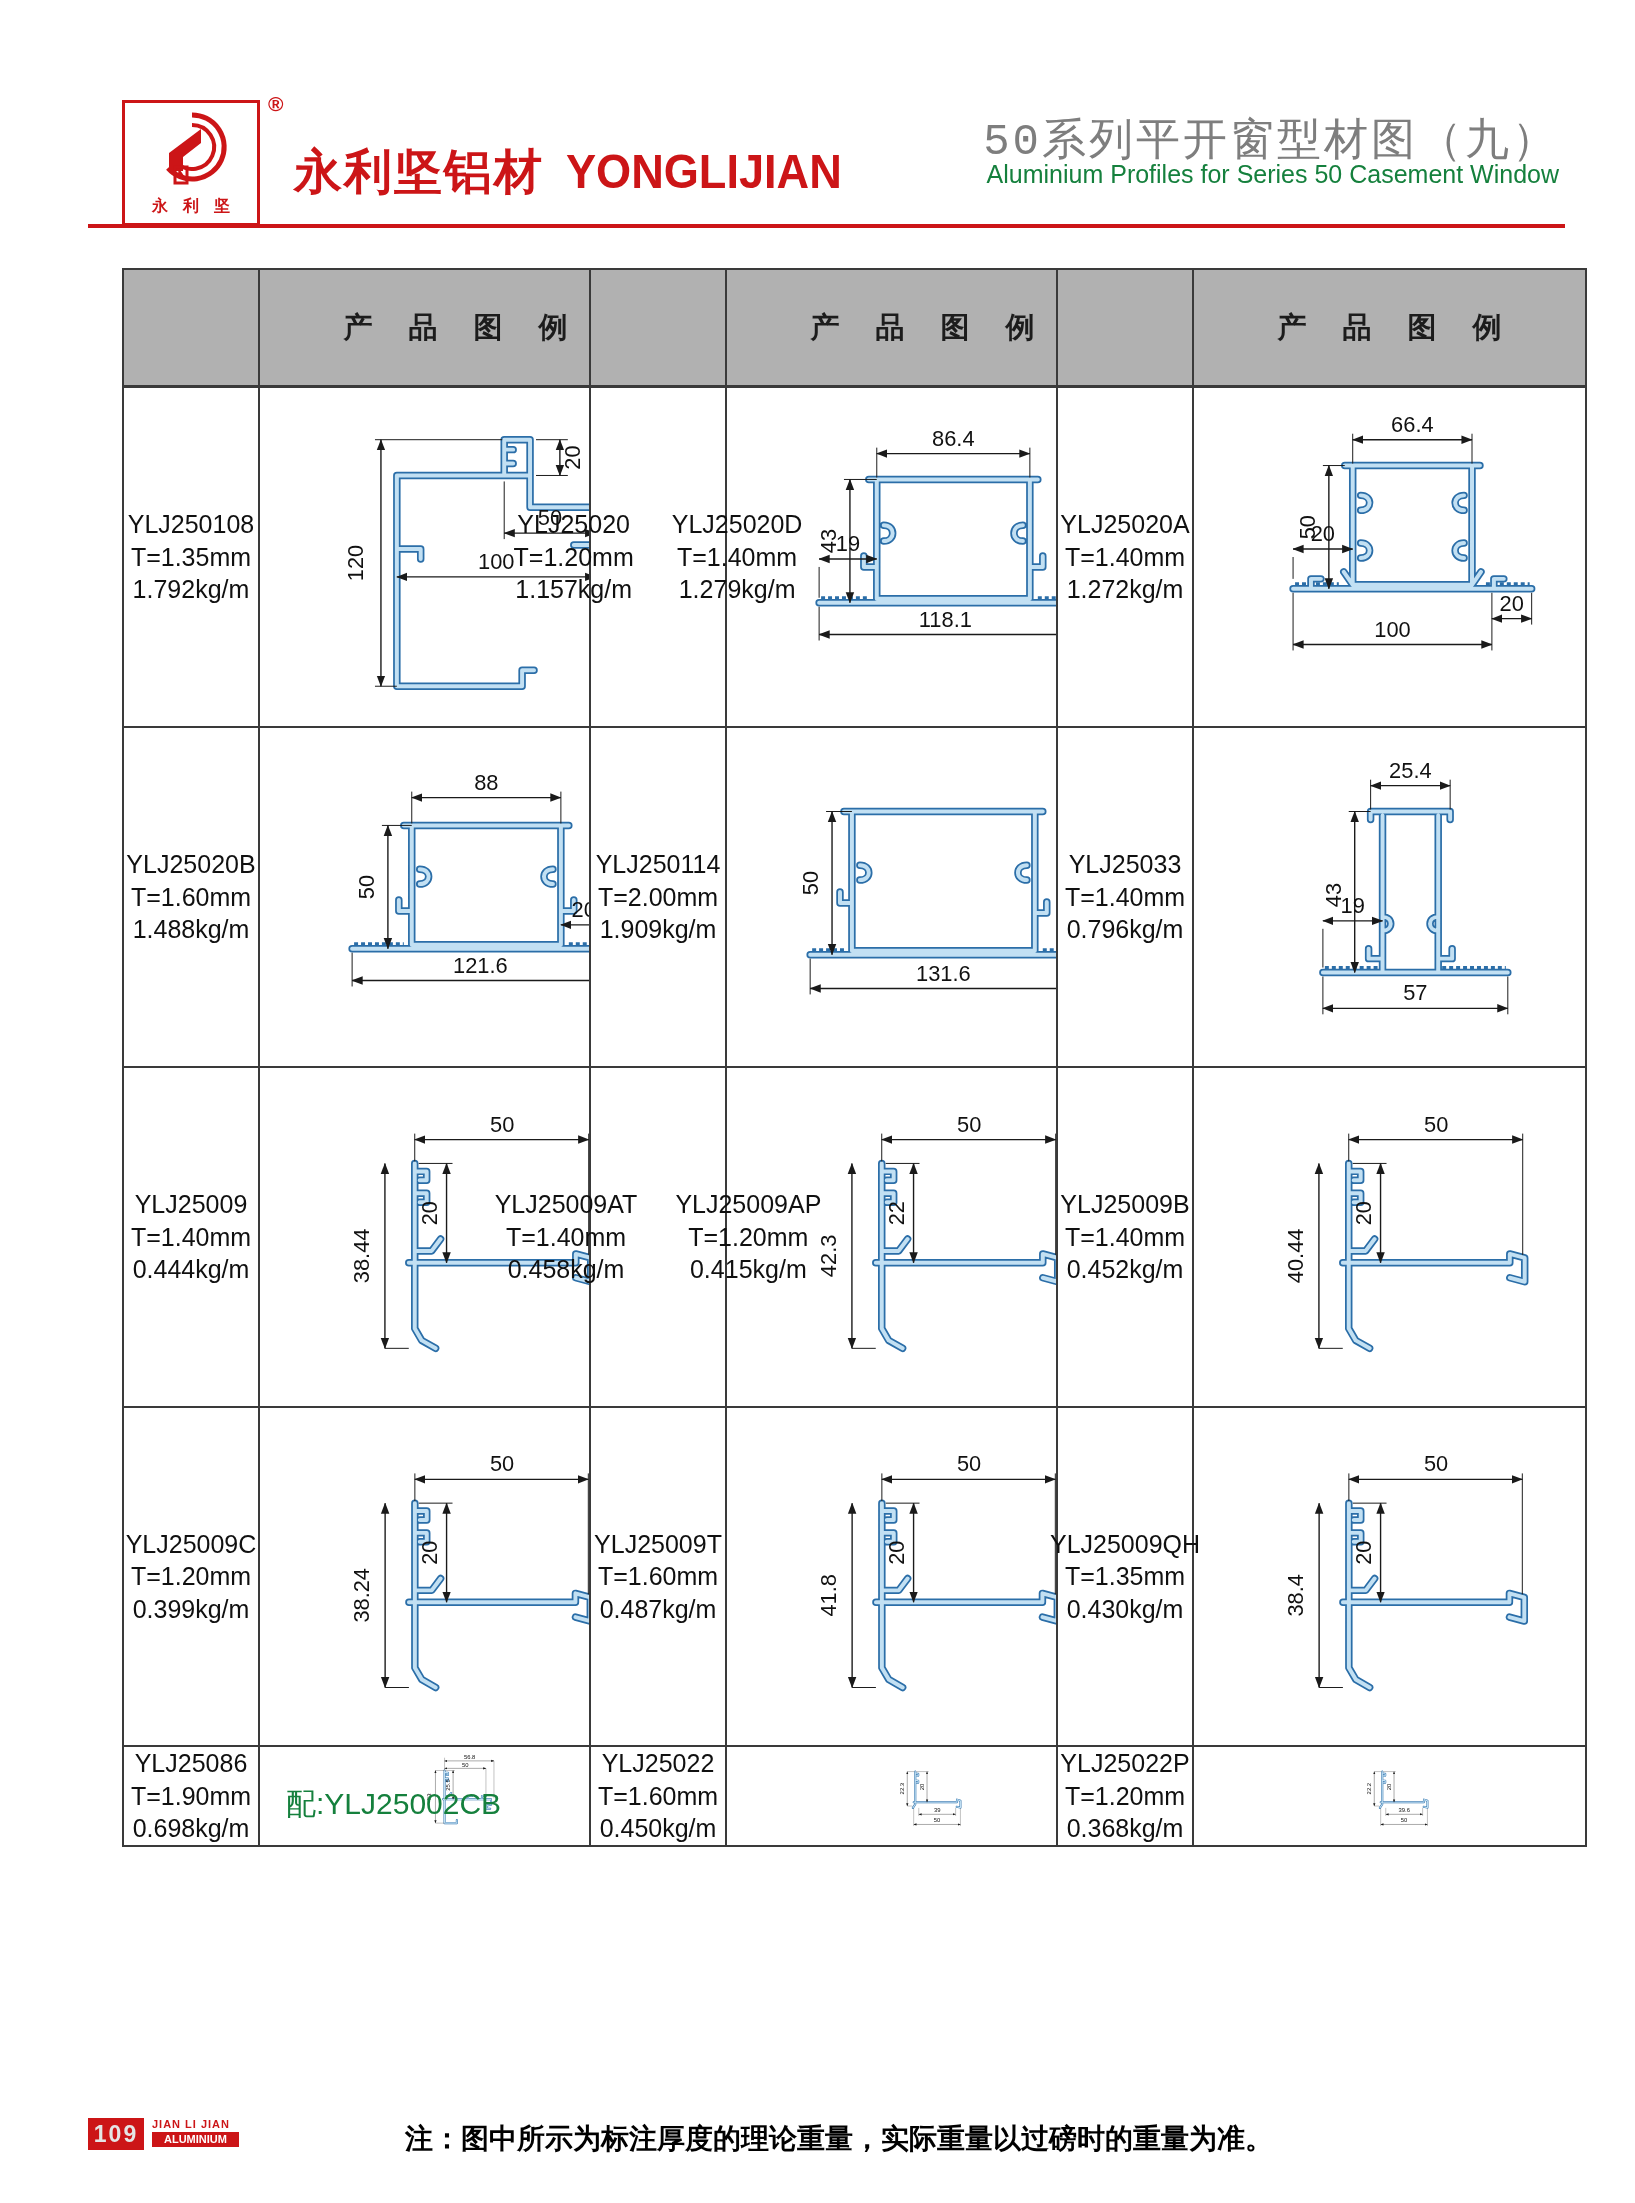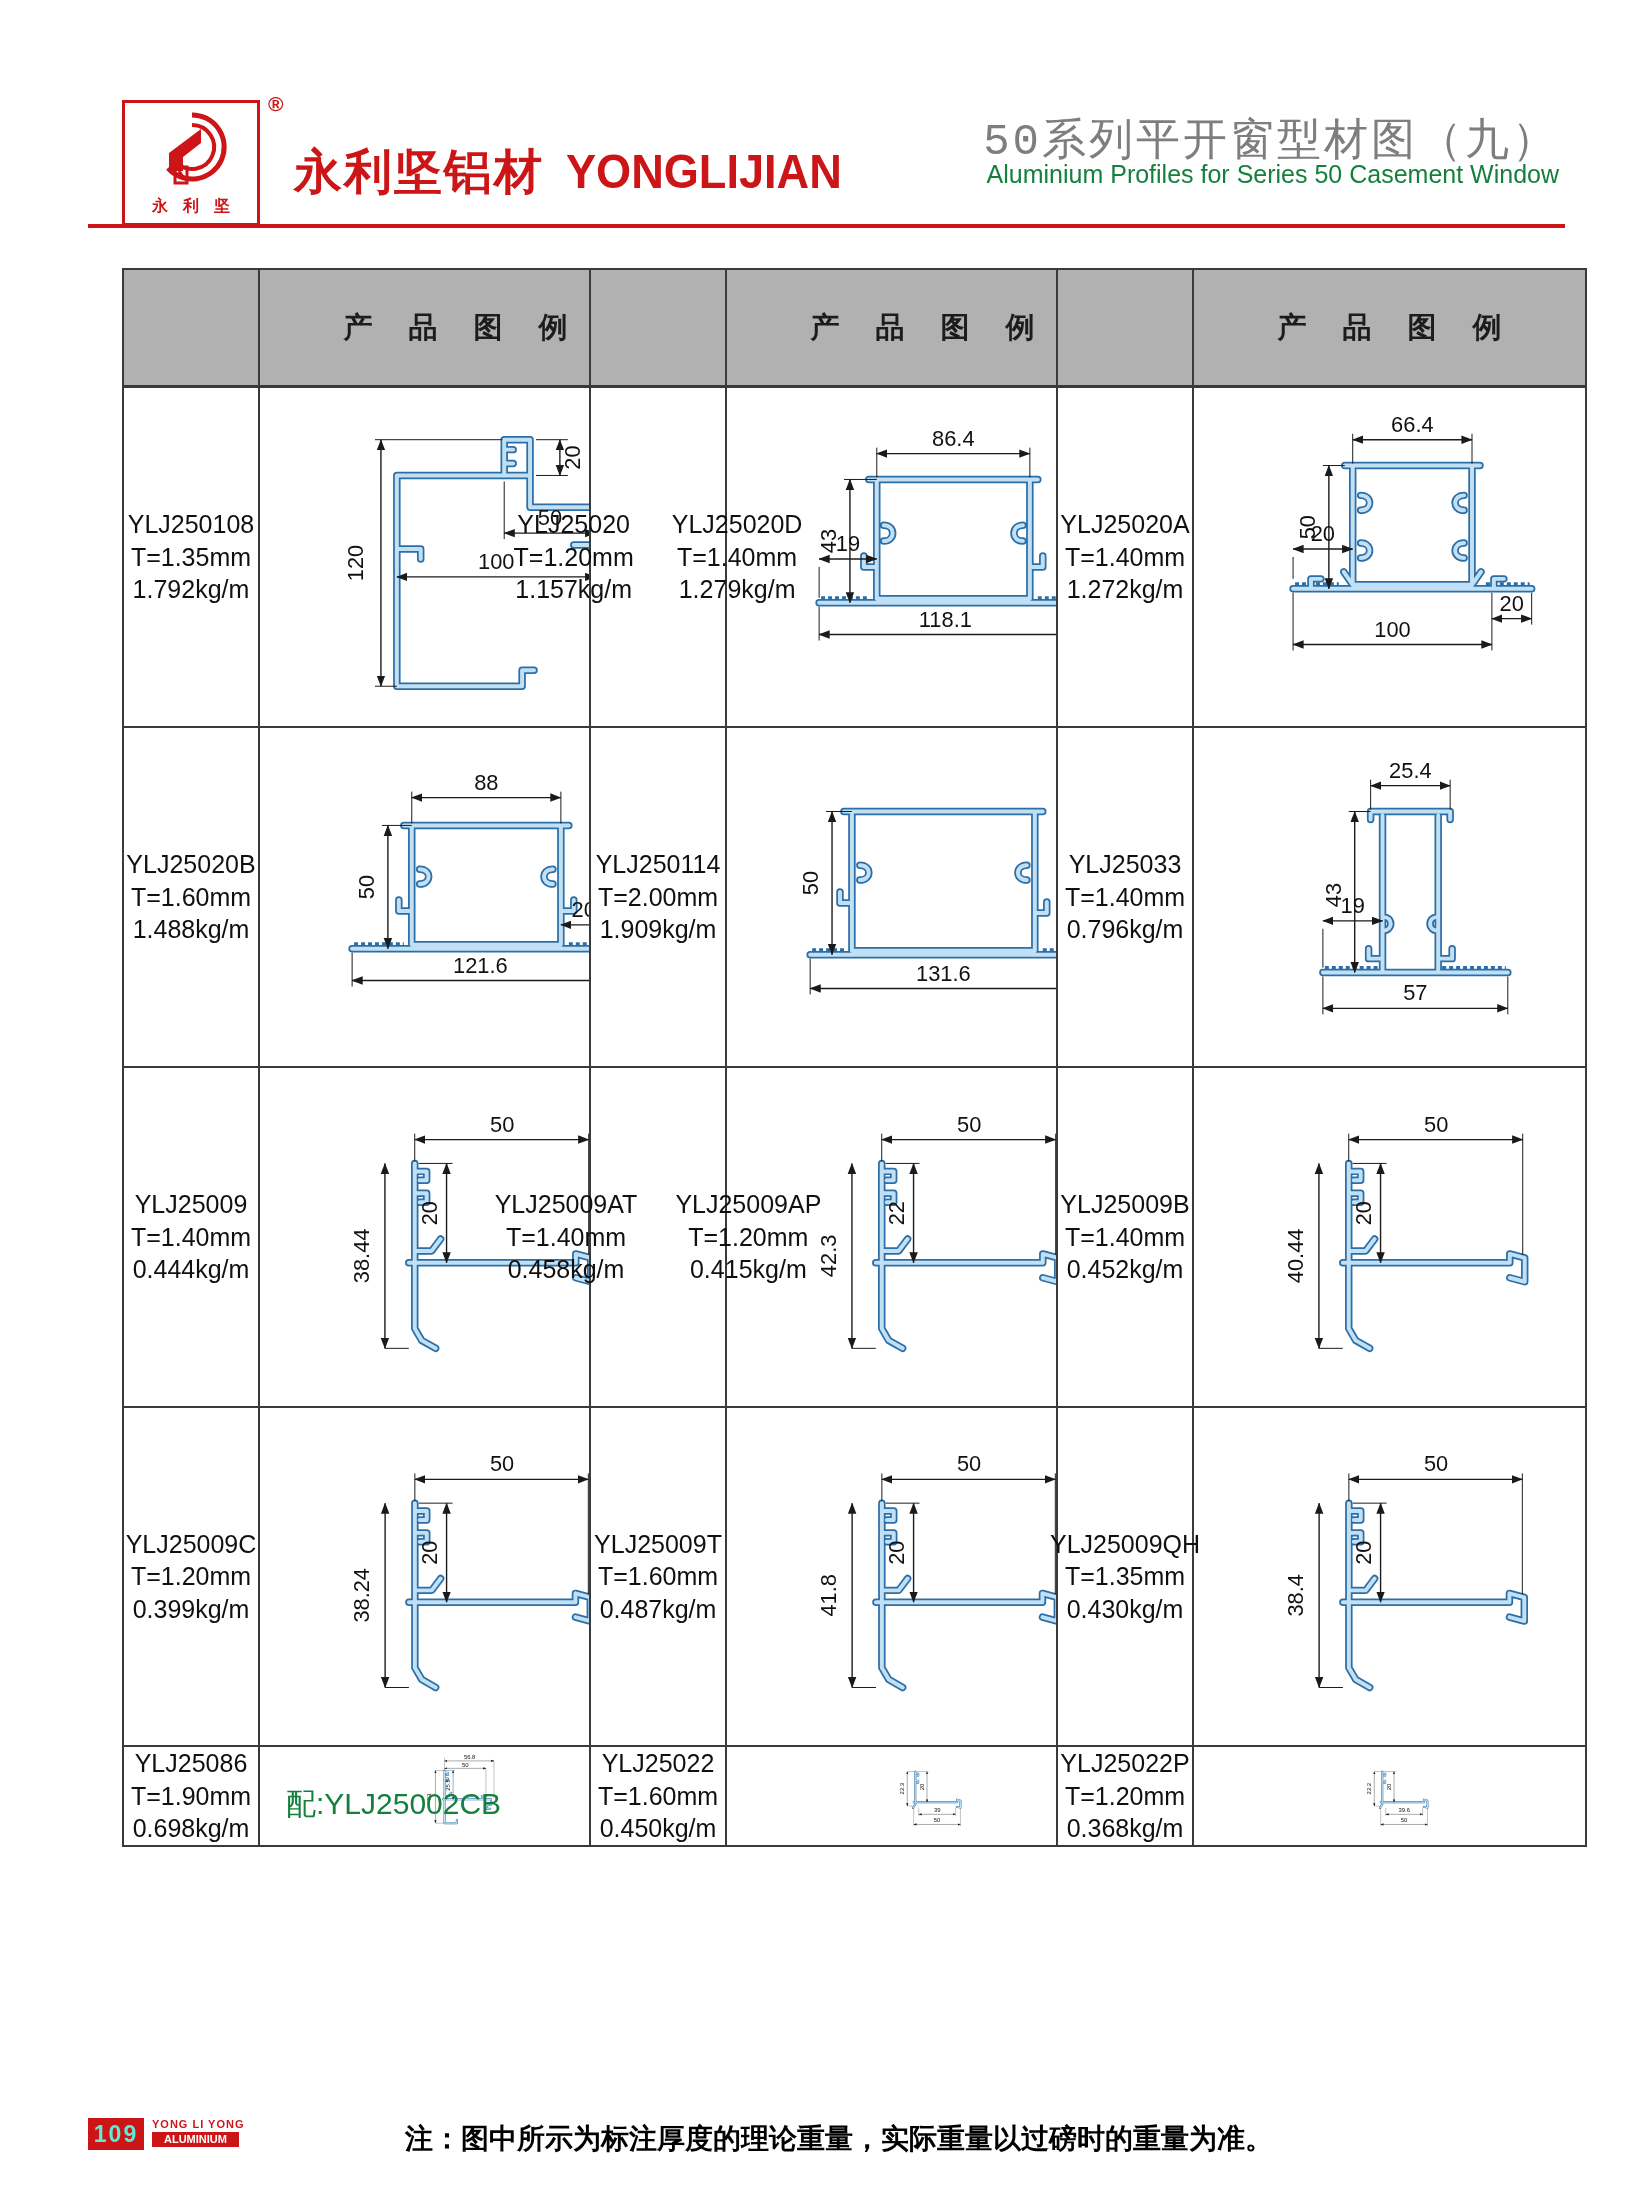--- a/index.html
+++ b/index.html
@@ -34,21 +34,21 @@
 
   
   .po{fill:none;stroke:#2b6ea8;stroke-width:7.5;stroke-linecap:round;stroke-linejoin:round;}
   .pi{fill:none;stroke:#c2e0f3;stroke-width:4;stroke-linecap:round;stroke-linejoin:round;}
   .dash{fill:none;stroke:#2b6ea8;stroke-width:3;stroke-dasharray:4 3;}
   .dm{stroke:#1a1a1a;stroke-width:1.4;fill:none;}
   .ext{stroke:#1a1a1a;stroke-width:1;fill:none;}
   .dt{font-family:"Liberation Sans","DejaVu Sans",sans-serif;font-size:22px;fill:#111;text-anchor:middle;}
 
   
-  .pageno{position:absolute;left:88px;top:2118px;width:56px;height:32px;background:#cc1517;color:#5eead4;
+  .pageno{position:absolute;left:88px;top:2118px;width:56px;height:32px;background:#cc1517;color:#e5e5e5;
           font-weight:bold;font-size:23px;display:flex;align-items:center;justify-content:center;letter-spacing:2px;}
   .fbrand{position:absolute;left:152px;top:2117px;font-size:11px;line-height:1.35;white-space:nowrap;}
   .fbrand .l1{color:#cc1517;font-weight:bold;letter-spacing:1px;}
   .fbrand .l2{background:#cc1517;color:#fff;font-weight:bold;padding:0 12px;display:inline-block;}
   .note{position:absolute;left:405px;top:2120px;font-size:28px;font-weight:600;color:#000;}
 </style>
 </head>
 <body>
 
 <div class="page">
@@ -502,18 +502,18 @@
           <text class="dt" x="166" y="150" transform="rotate(-90 166 150)">20</text>
           <text class="dt" x="214" y="244">39.6</text>
           <text class="dt" x="213" y="282">50</text>
         </g>
       </svg>
     </div>
   </div>
 
   <div class="pageno">109</div>
   <div class="fbrand">
-    <div class="l1">YONG LI YONG</div>
+    <div class="l1">JIAN LI JIAN</div>
     <div><span class="l2">ALUMINIUM</span></div>
   </div>
   <div class="note">注：图中所示为标注厚度的理论重量，实际重量以过磅时的重量为准。</div>
 
 </div>
 
 </body></html>

